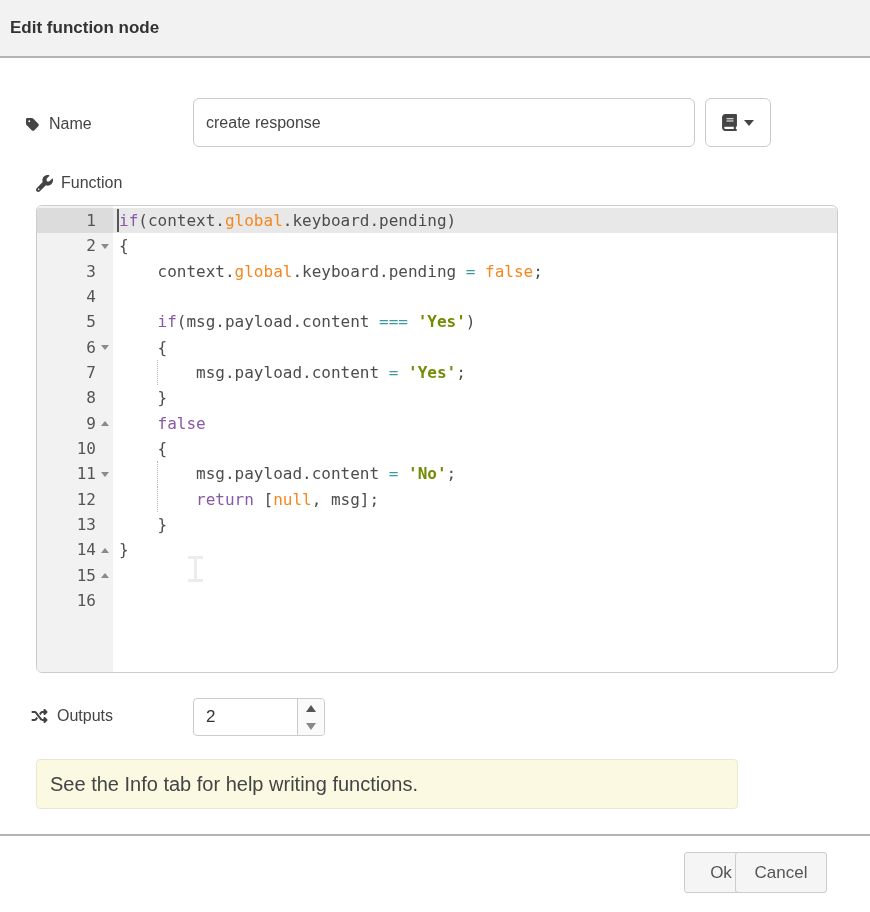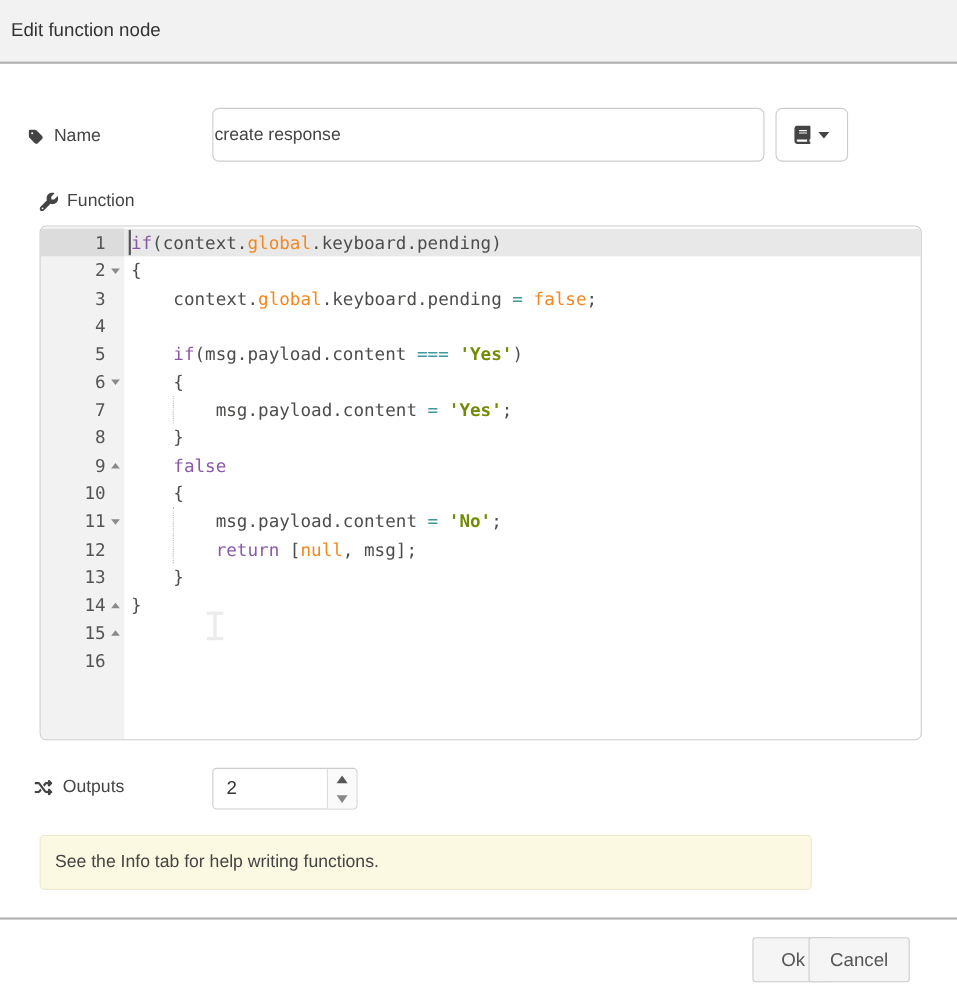--- a/index.html
+++ b/index.html
@@ -7,30 +7,30 @@
   body { font-family:"Liberation Sans", sans-serif; color:#444; position:relative; overflow:hidden; }
 
   .dialog { position:relative; width:870px; height:912px; background:#fff; }
 
   
   .dlg-header {
     position:absolute; left:0; top:0; width:870px; height:58px;
     background:#f2f2f2; border-bottom:2px solid #b3b3b3;
     display:flex; align-items:center; padding-left:10px;
   }
-  .dlg-title { font-size:17px; font-weight:normal; color:#333; }
+  .dlg-title { font-size:17px; font-weight:bold; color:#333; }
 
   
   .row-label { position:absolute; display:flex; align-items:center; gap:8px; font-size:16px; color:#444; }
   .row-label svg { flex:0 0 auto; }
 
   .name-label { left:26px; top:112px; height:24px; }
   .name-input {
     position:absolute; left:193px; top:98px; width:502px; height:49px;
-    border:1px solid #ccc; border-radius:6px; padding:0 1px;
+    border:1px solid #ccc; border-radius:6px; padding:0 12px;
     font-family:"Liberation Sans", sans-serif; font-size:16px; color:#444; background:#fff; outline:none;
   }
   .lib-button {
     position:absolute; left:705px; top:98px; width:66px; height:49px;
     border:1px solid #ccc; border-radius:6px; background:#fff;
     display:flex; align-items:center; justify-content:center; gap:7px; cursor:pointer;
   }
   .caret-down { width:0; height:0; border-left:5px solid transparent; border-right:5px solid transparent; border-top:6px solid #444; }
 
   .function-label { left:36px; top:172px; height:22px; }
@@ -93,21 +93,21 @@
     display:flex; flex-direction:column;
   }
   .spin-up, .spin-down { flex:1; display:flex; align-items:center; justify-content:center; cursor:pointer; }
   .tri-up { width:0; height:0; border-left:5px solid transparent; border-right:5px solid transparent; border-bottom:7px solid #555; }
   .tri-down { width:0; height:0; border-left:5px solid transparent; border-right:5px solid transparent; border-top:7px solid #888; }
 
   
   .info-box {
     position:absolute; left:36px; top:759px; width:702px; height:50px;
     background:#fbf9e2; border:1px solid #ebe8cf; border-radius:4px;
-    display:flex; align-items:center; padding-left:13px; font-size:16px; color:#444;
+    display:flex; align-items:center; padding-left:13px; font-size:20px; color:#444;
   }
 
   
   .footer-divider { position:absolute; left:0; top:834px; width:870px; height:2px; background:#b3b3b3; }
   .btn {
     position:absolute; top:852px; height:41px; background:#f5f5f5; border:1px solid #ccc;
     border-radius:3px; font-family:"Liberation Sans", sans-serif; font-size:17px; color:#555;
     display:flex; align-items:center; justify-content:center; cursor:pointer;
   }
   .btn-ok { left:684px; width:74px; }

